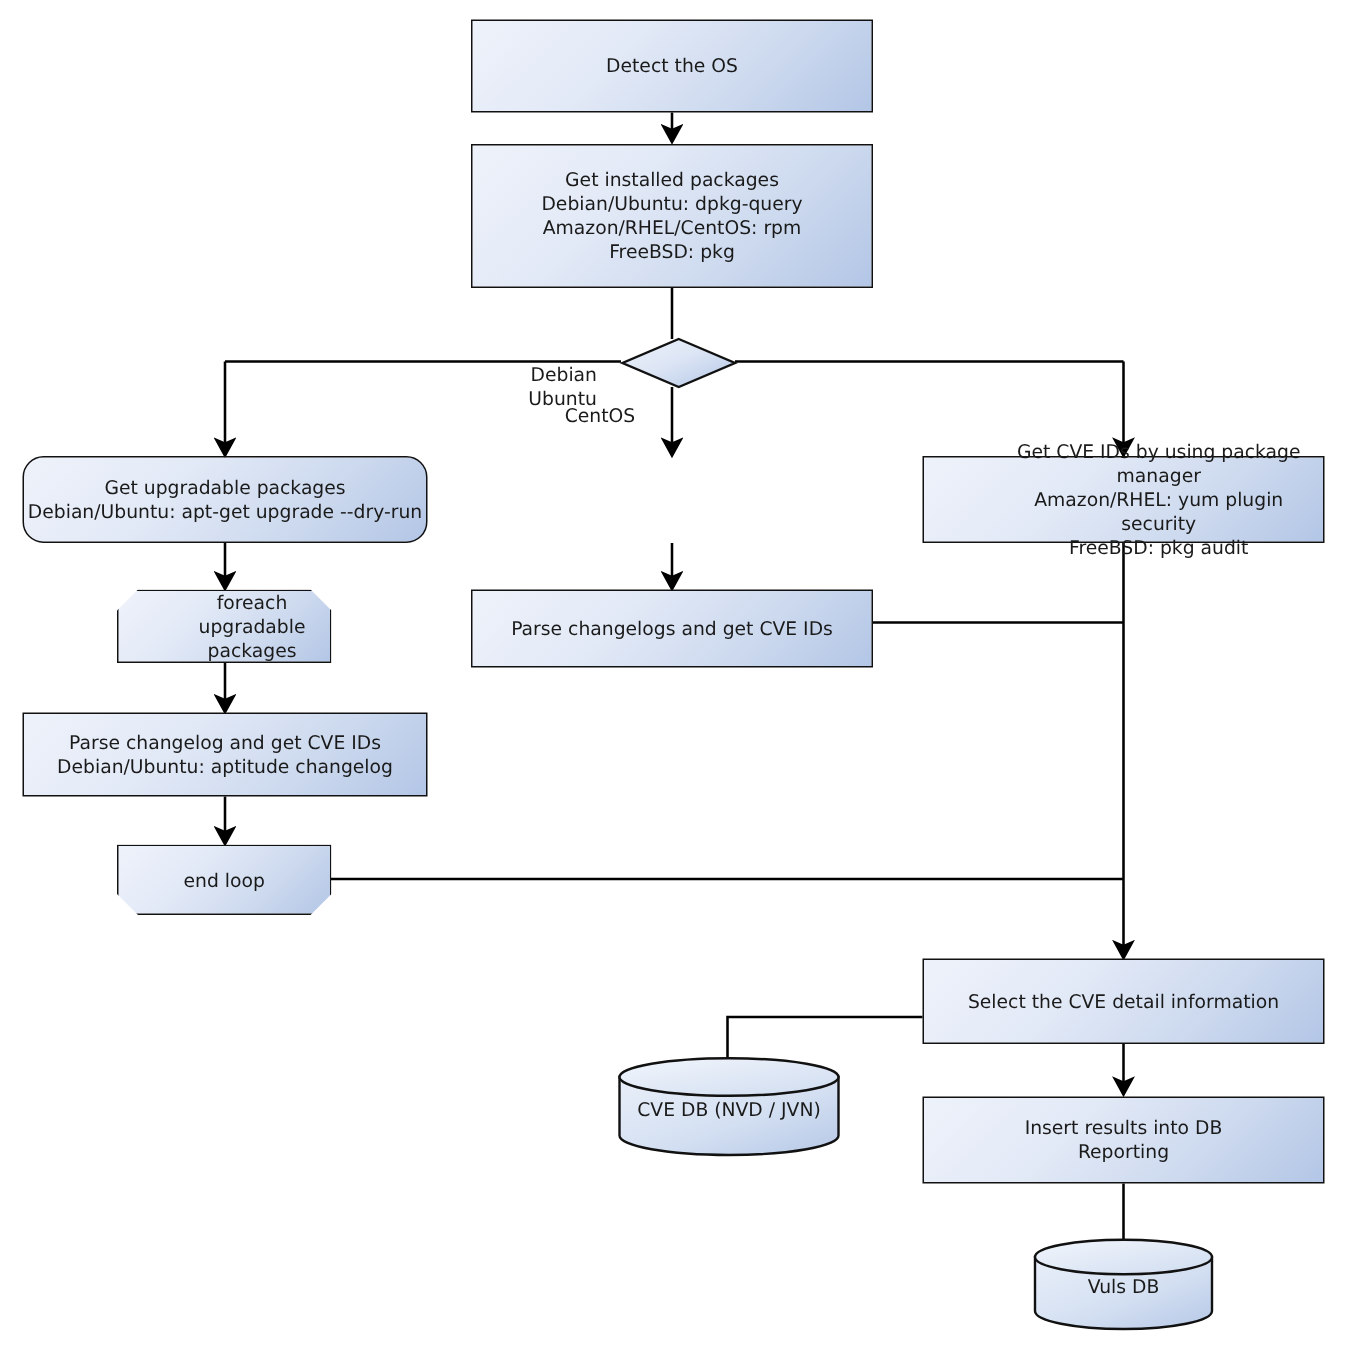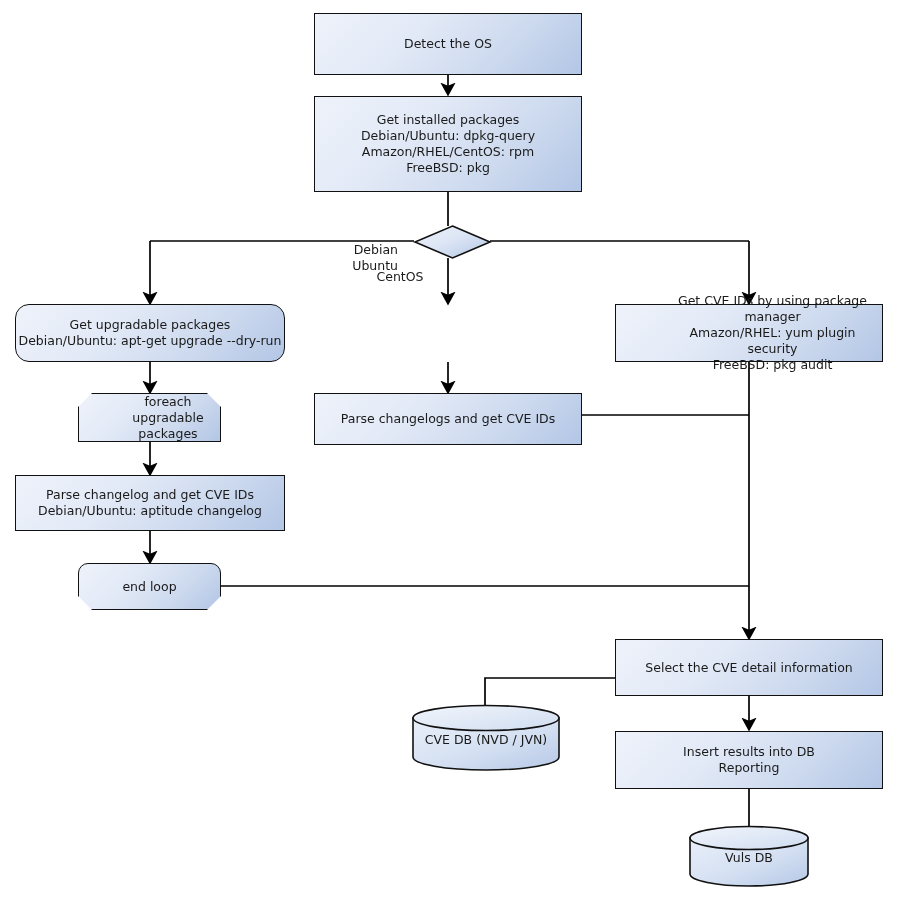--- a/index.html
+++ b/index.html
@@ -120,21 +120,21 @@
 
   <div class="node rect" style="left:314px;top:393px;width:268px;height:52px;">
     <span>Parse changelogs and get CVE IDs</span>
   </div>
 
   <div class="node rect" style="left:15px;top:475px;width:270px;height:56px;">
     <span>Parse changelog and get  CVE IDs
 Debian/Ubuntu: aptitude changelog</span>
   </div>
 
-  <div class="node hex-bot" style="left:78px;top:563px;width:143px;height:47px;border-radius:10px;">
+  <div class="node hex-bot" style="left:78px;top:563px;width:143px;height:47px;">
     <span>end loop</span>
   </div>
 
   <div class="node rect" style="left:615px;top:639px;width:268px;height:57px;">
     <span>Select the CVE detail information</span>
   </div>
 
   <div class="node rect" style="left:615px;top:731px;width:268px;height:58px;">
     <span>Insert results into DB
 Reporting</span>

